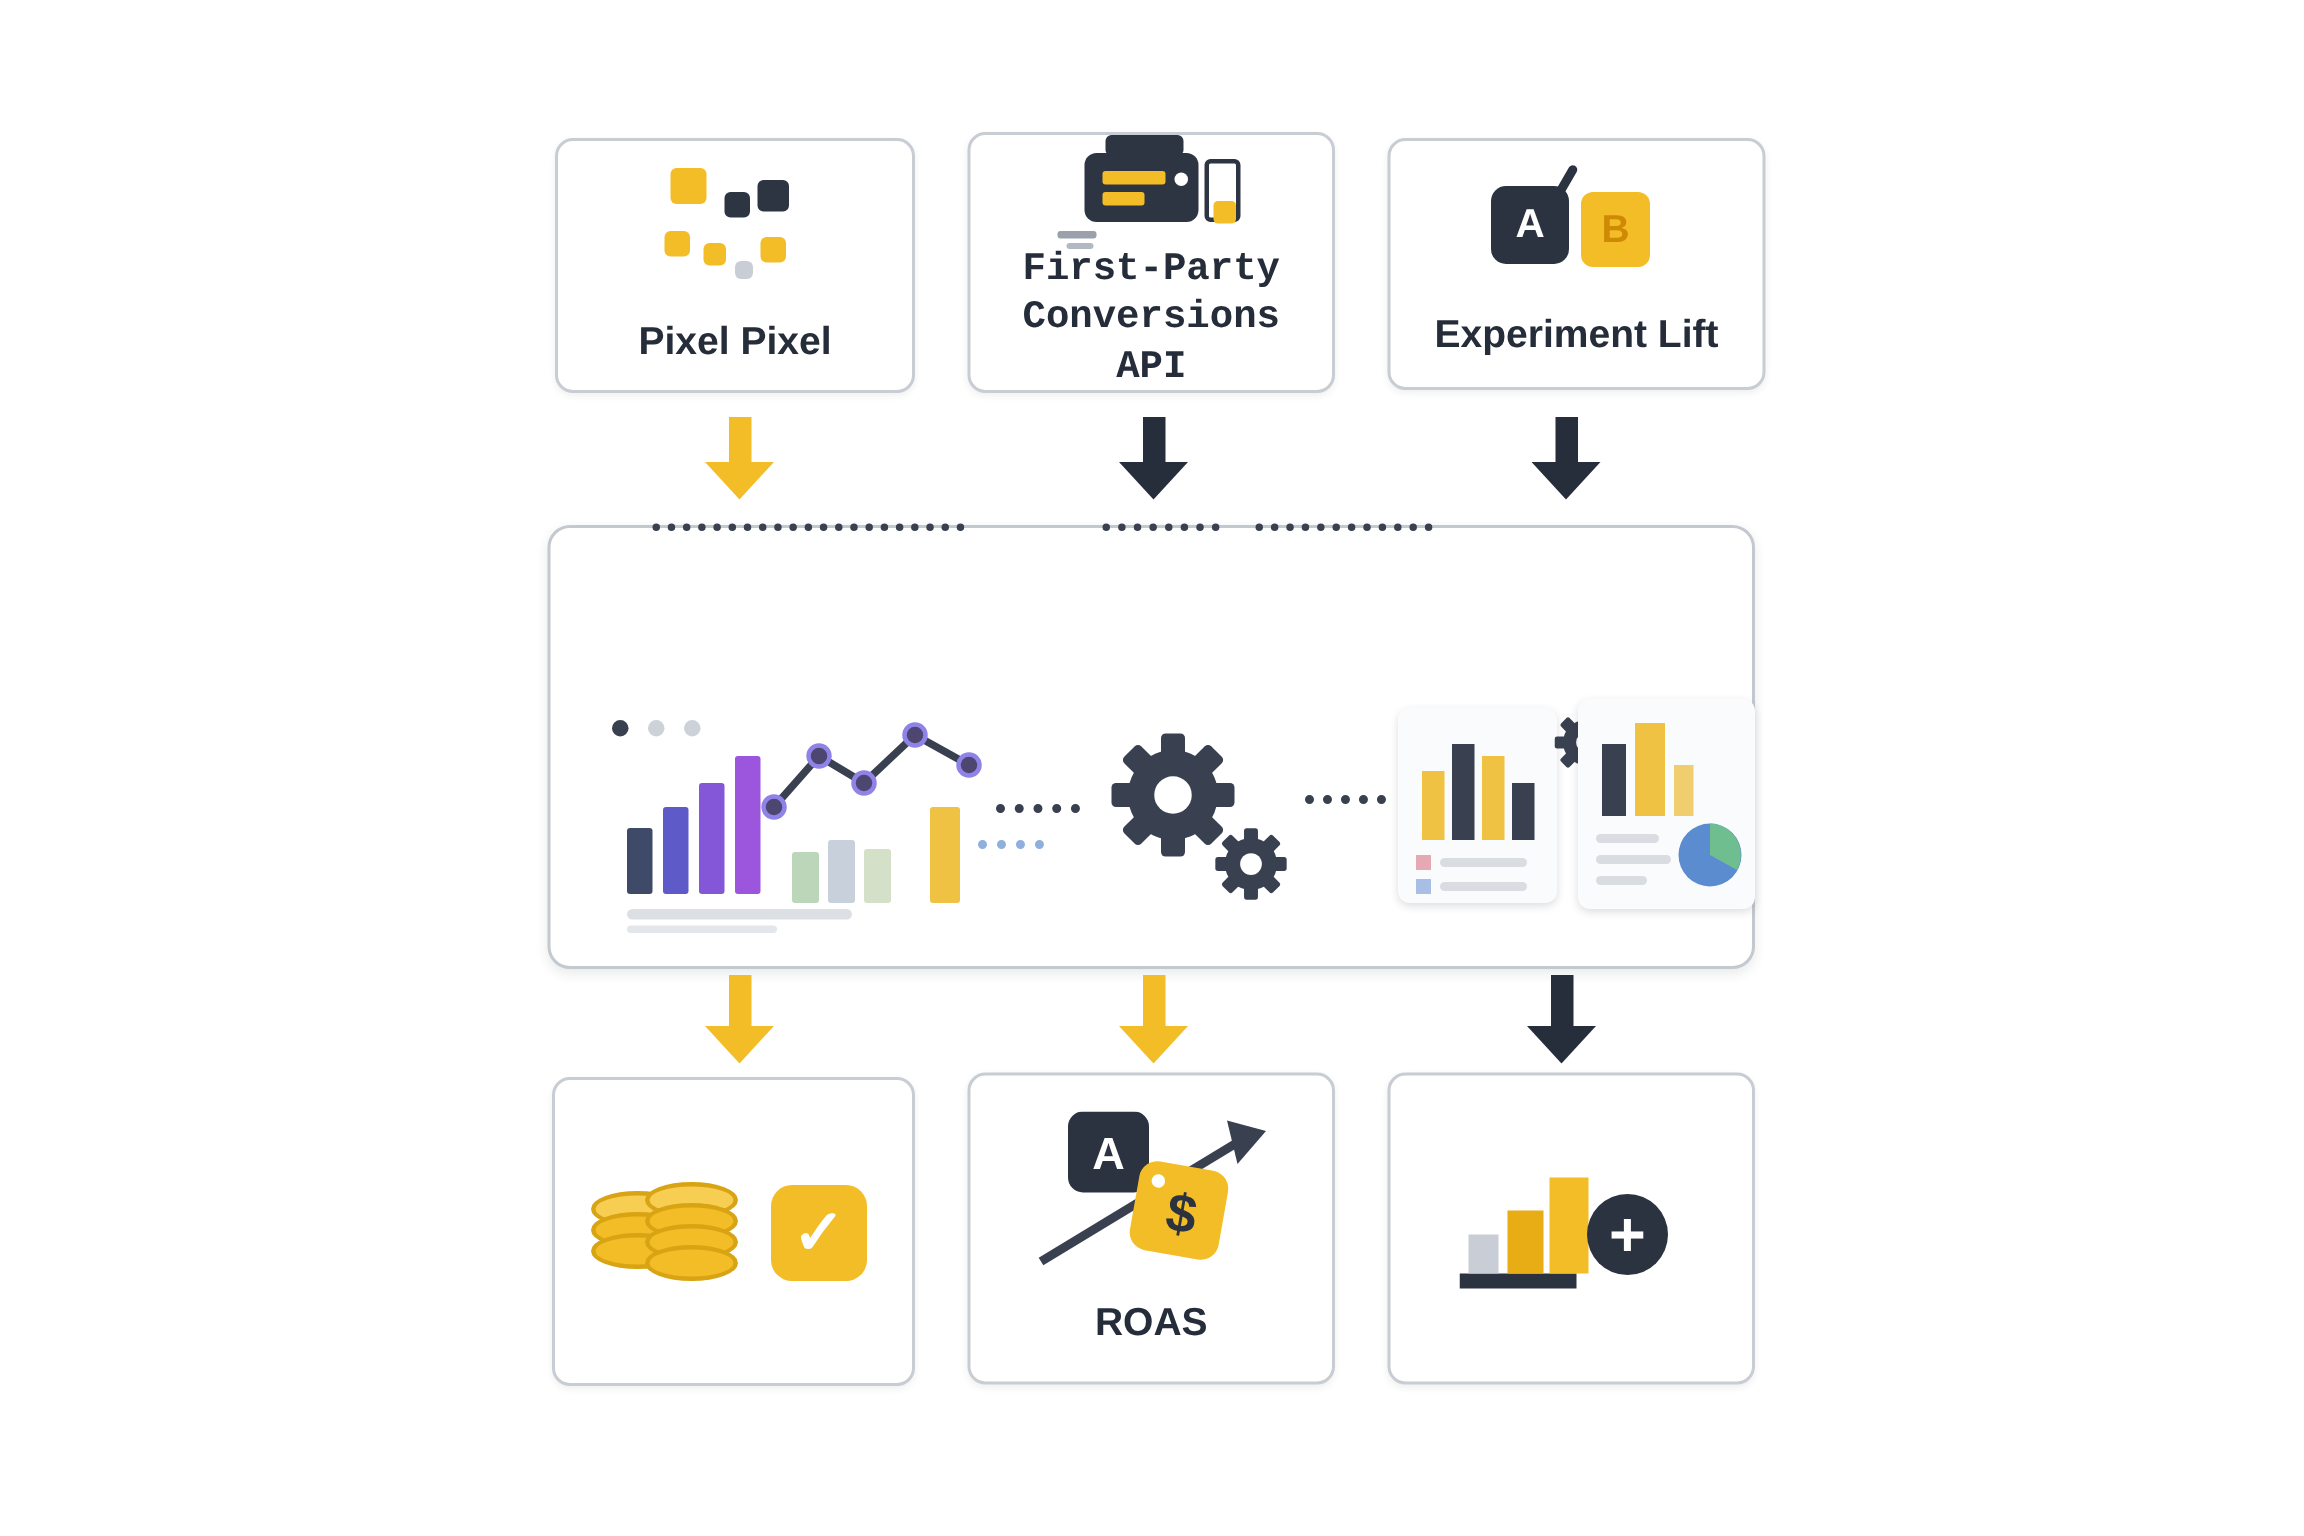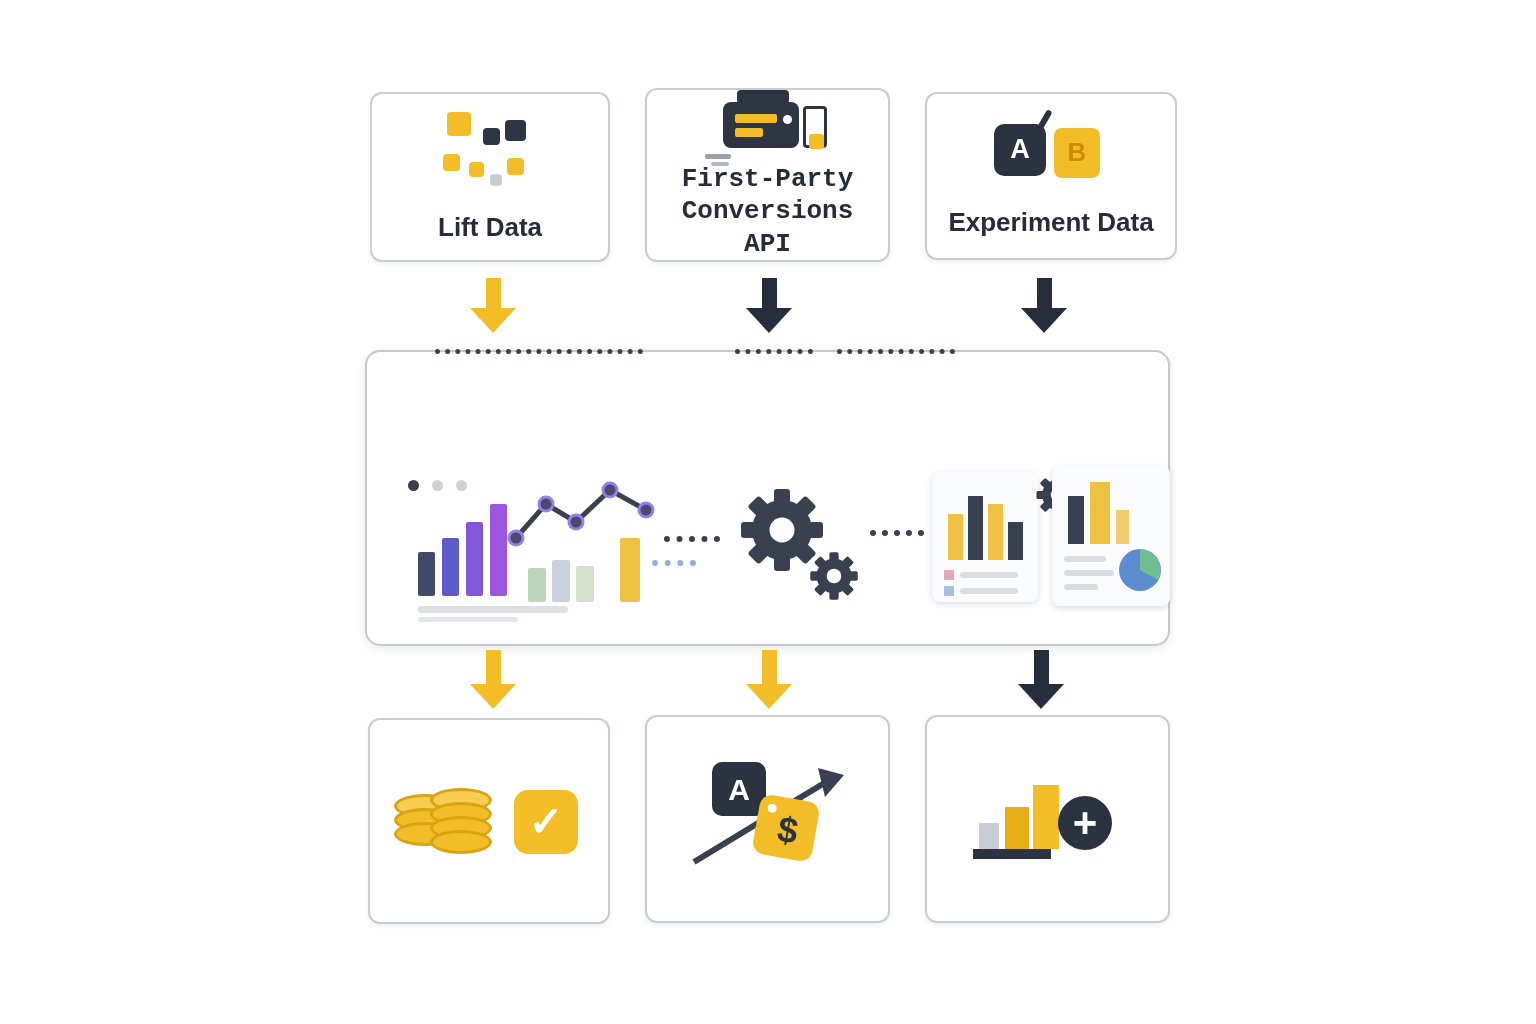--- a/index.html
+++ b/index.html
@@ -132,21 +132,21 @@
   <div class="card card-pixel">
     <div class="pixel-icon">
       <div class="px px-y px1"></div>
       <div class="px px-d px2"></div>
       <div class="px px-d px3"></div>
       <div class="px px-y px4"></div>
       <div class="px px-y px5"></div>
       <div class="px px-g px6"></div>
       <div class="px px-y px7"></div>
     </div>
-    <div class="label">Lift Data</div>
+    <div class="label">Pixel Pixel</div>
   </div>
 
   <div class="card card-api">
     <div class="server-icon">
       <div class="srv-top"></div>
       <div class="srv-body"></div>
       <div class="srv-s1"></div>
       <div class="srv-s2"></div>
       <div class="srv-dot"></div>
       <div class="srv-page"></div>
@@ -160,21 +160,21 @@
   <div class="card card-exp">
     <div class="ab-icon">
       <div class="ab-pencil"></div>
       <div class="ab-a">
         <span>A</span>
       </div>
       <div class="ab-b">
         <span>B</span>
       </div>
     </div>
-    <div class="label">Experiment Data</div>
+    <div class="label">Experiment Lift</div>
   </div>
 
   <div class="arrow yellow arrow-t1">
       <div class="stem"></div>
       <div class="head"></div>
     </div>
   <div class="arrow dark arrow-t2">
       <div class="stem"></div>
       <div class="head"></div>
     </div>
@@ -323,20 +323,21 @@
       <line x1="8" y1="100" x2="140" y2="20" stroke="#39404F" stroke-width="6"></line>
       <polygon points="132,6 158,13 139,35" fill="#39404F"></polygon>
       <rect x="26" y="0" width="54" height="54" rx="10" fill="#2B3240"></rect>
       <text x="53" y="38" text-anchor="middle" font-size="30" font-weight="bold" fill="#FFFFFF" font-family="Liberation Sans, sans-serif">A</text>
       <g transform="translate(100,66) rotate(10)">
         <rect x="-30" y="-30" width="60" height="60" rx="12" fill="#F3BD27"></rect>
         <circle cx="-17" cy="-17" r="4.5" fill="#FFFFFF"></circle>
         <text x="2" y="14" text-anchor="middle" font-size="36" font-weight="bold" fill="#2B3240" font-family="Liberation Sans, sans-serif">$</text>
       </g>
     </svg>
+    <div class="label">ROAS</div>
   </div>
 
   <div class="card card-lift">
     <svg class="svg-icon" width="150" height="92" viewBox="0 0 150 92">
       <rect x="0" y="76" width="78" height="10" fill="#2B3240"></rect>
       <rect x="6" y="50" width="20" height="26" fill="#C9CED6"></rect>
       <rect x="32" y="34" width="24" height="42" fill="#E8AC15"></rect>
       <rect x="60" y="12" width="26" height="64" fill="#F3BD27"></rect>
       <circle cx="112" cy="50" r="27" fill="#2B3240"></circle>
       <text x="112" y="64" text-anchor="middle" font-size="42" font-weight="bold" fill="#FFFFFF" font-family="Liberation Sans, sans-serif">+</text>

